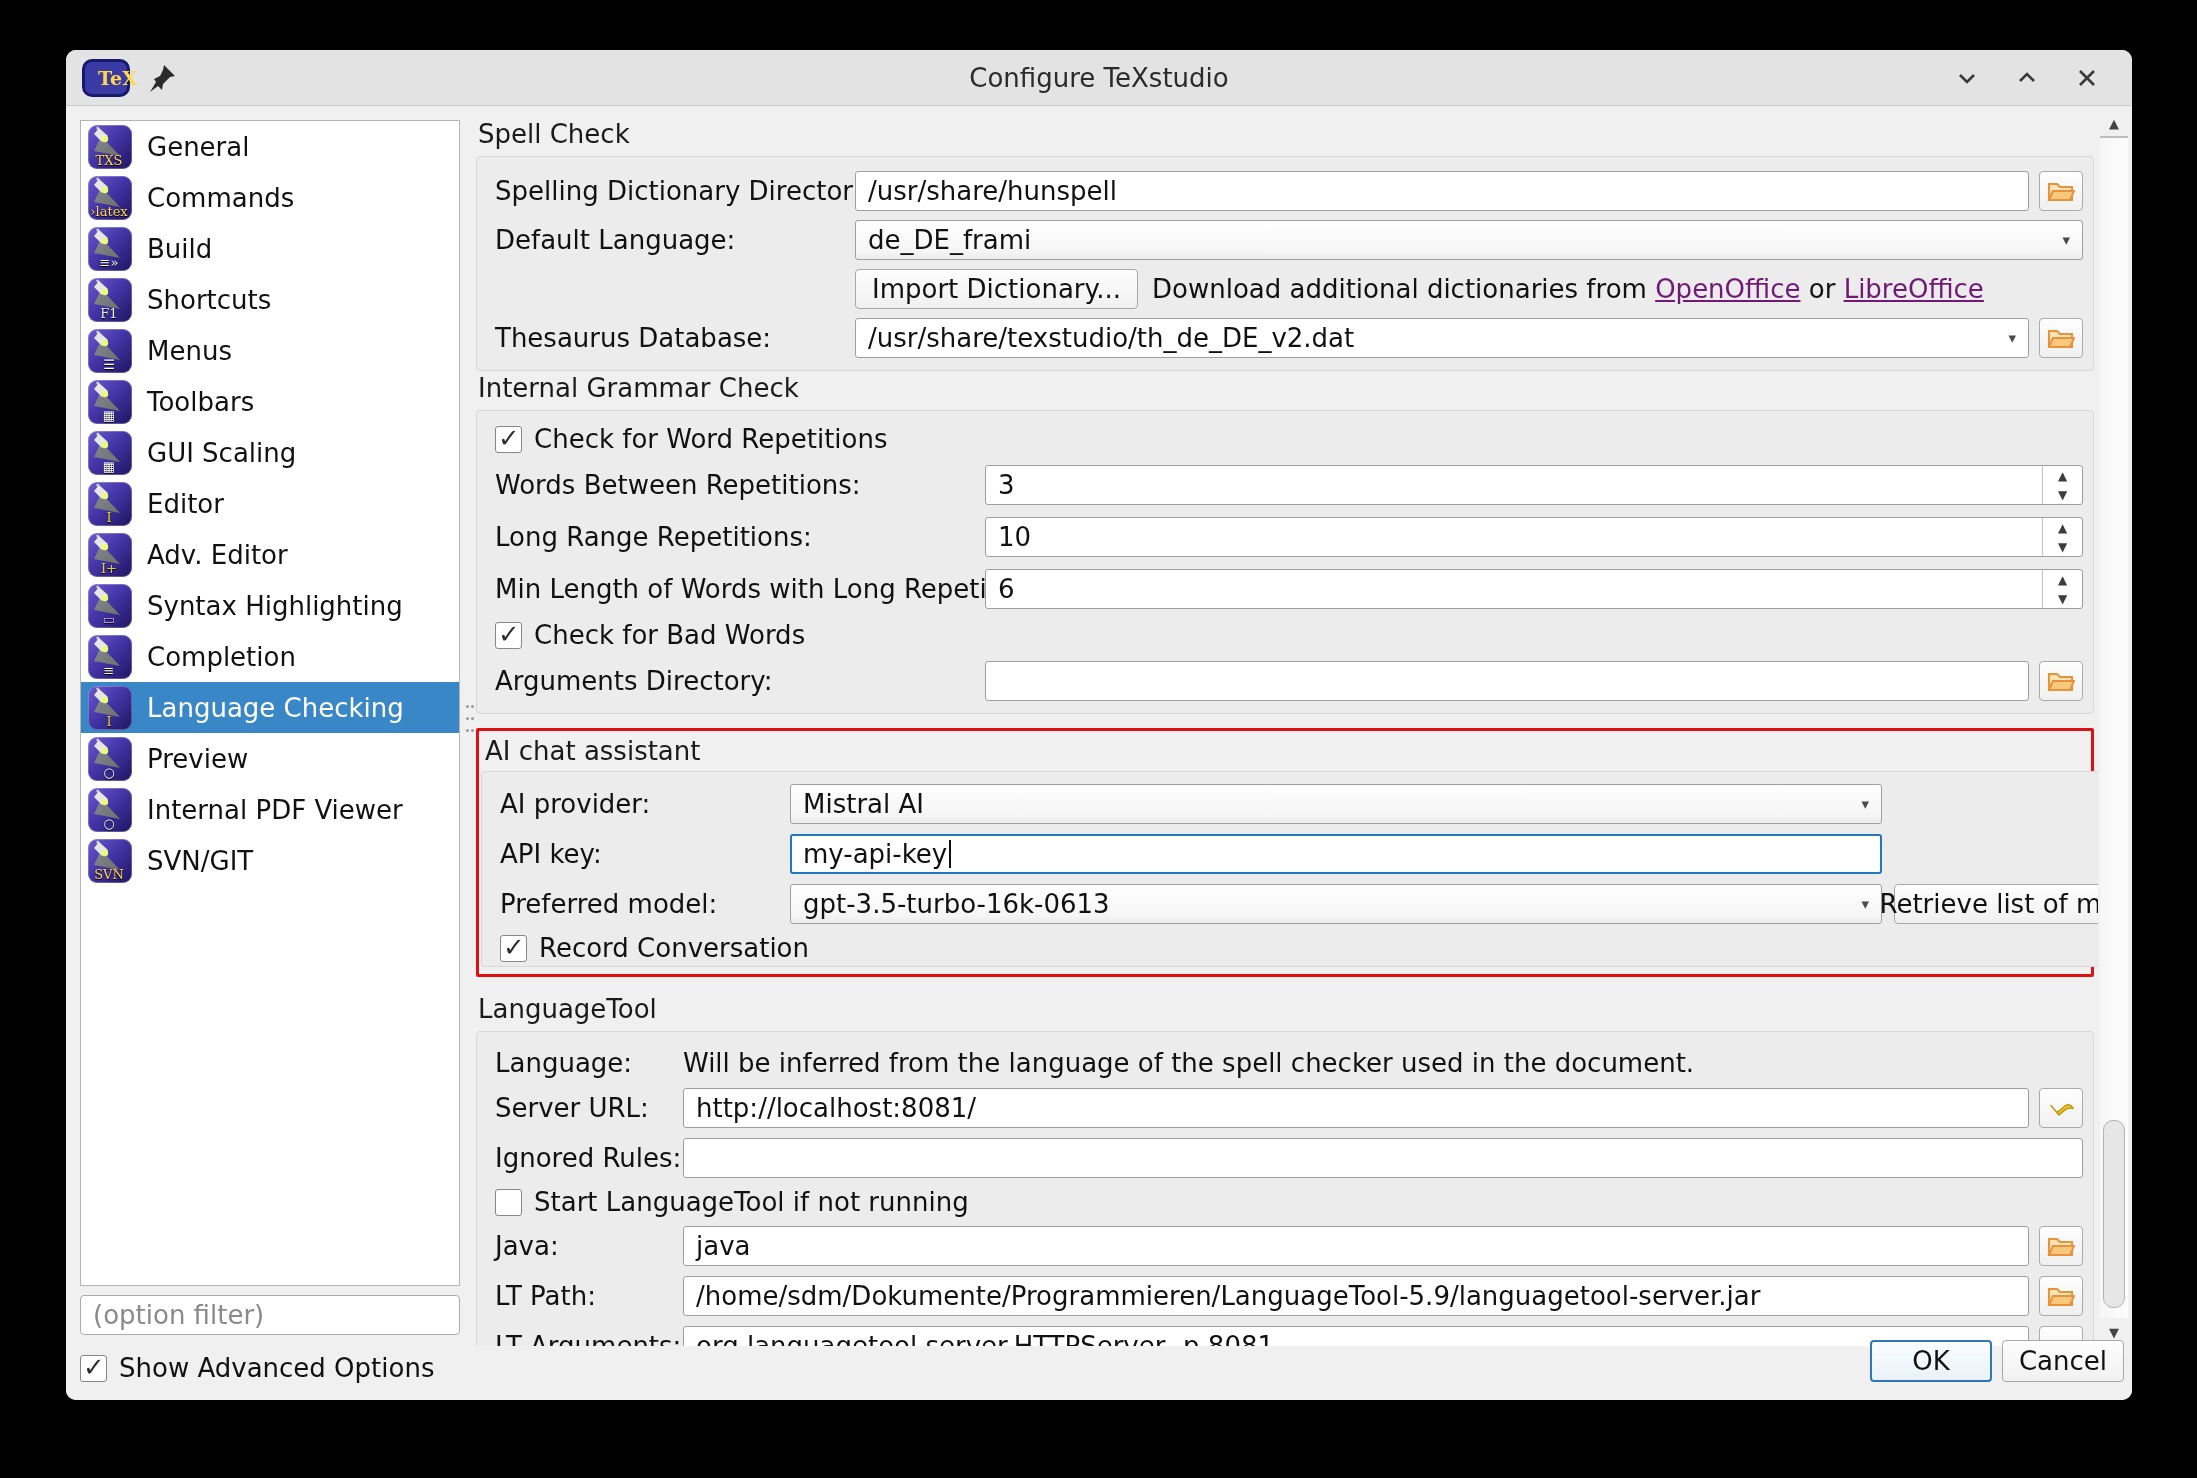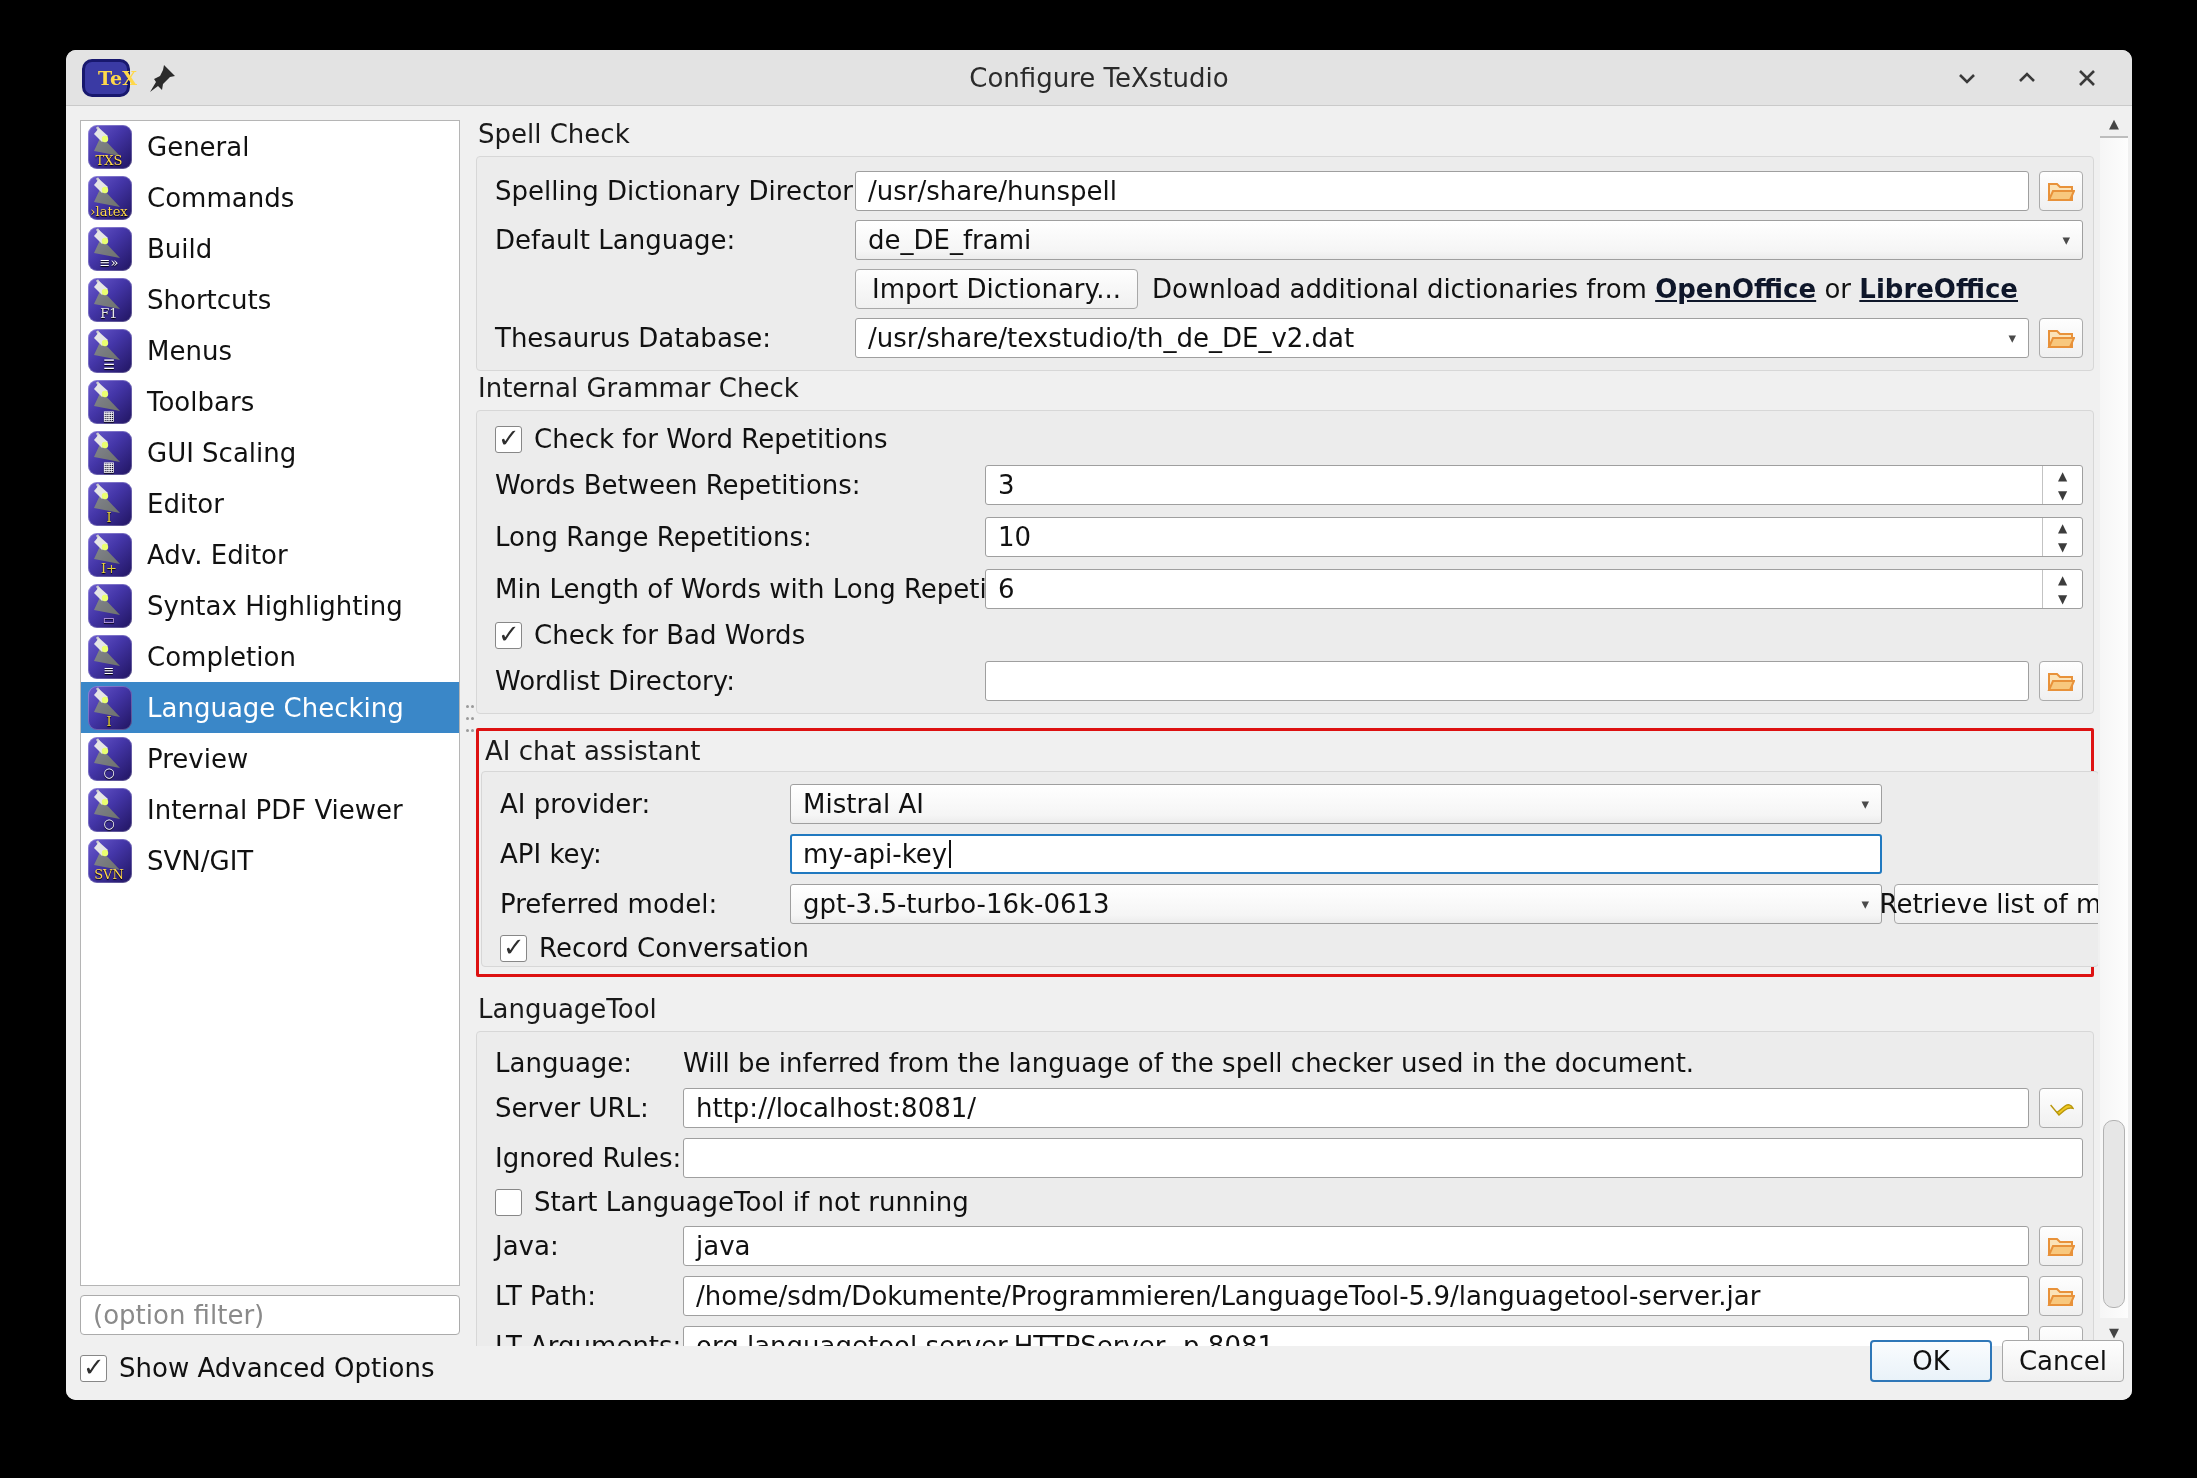--- a/index.html
+++ b/index.html
@@ -61,21 +61,21 @@
   .spin-btns{position:absolute;right:0;top:0;bottom:0;width:40px;border-left:1px solid #c3c3c3;
     display:flex;flex-direction:column;}
   .spin-btns span{flex:1;display:flex;align-items:center;justify-content:center;
     font-size:12px;color:#3c3c3c;}
   .sidebtn{width:44px;height:40px;margin-left:10px;flex:none;border:1px solid #ababab;border-radius:4px;
     background:linear-gradient(180deg,#fefefe,#f0f0f0);display:flex;align-items:center;justify-content:center;}
   .pushbtn{height:40px;border:1px solid #a8a8a8;border-radius:4px;font-size:26px;color:#111;
     background:linear-gradient(180deg,#fefefe,#f0f0f0);display:flex;align-items:center;
     justify-content:center;padding:0 16px;flex:none;white-space:nowrap;}
   .linktext{font-size:26px;color:#111;margin-left:14px;white-space:nowrap;}
-  .linktext a{color:#0f172a;text-decoration:underline;font-weight:bold;}
+  .linktext a{color:#701a75;text-decoration:underline;}
   .static-val{font-size:26px;color:#111;white-space:nowrap;}
   
   .sec-spell{top:10px;}
   .sec-spell .groupbox{height:215px;gap:9px;}
   .sec-grammar{top:264px;}
   .sec-grammar .groupbox{height:304px;gap:12px;}
   .ai-wrap{position:absolute;left:0;top:618px;width:1618px;height:249px;
     border:3px solid #dd1111;border-radius:2px;padding:4px 4px 0 14px;}
   .ai-wrap .sec-header{margin:2px 0 6px -12px;padding-left:4px;}
   .ai-wrap .groupbox{margin-left:-12px;margin-right:-12px;height:196px;gap:10px;padding:12px 10px 10px 18px;}
@@ -417,21 +417,21 @@
             </span>
           </div>
         </div>
         <div class="cbrow">
           <span class="cb checked">
               <span class="tick">✓</span>
             </span>
           <span>Check for Bad Words</span>
         </div>
         <div class="row">
-          <span class="lbl" style="width:490px">Wordlist Directory:</span>
+          <span class="lbl" style="width:490px">Arguments Directory:</span>
           <div class="textfield grow">
             <span></span>
           </div>
           <div class="sidebtn">
             <svg width="28" height="24" viewBox="0 0 28 24">
               <path d="M2 5 h8 l3 3 h12 v13 h-23 z" fill="#fbe3b8" stroke="#e8923a" stroke-width="2"></path>
               <path d="M2 21 l4-9 h21 l-4 9 z" fill="#f8c87e" stroke="#e8923a" stroke-width="2"></path>
             </svg>
           </div>
         </div>

